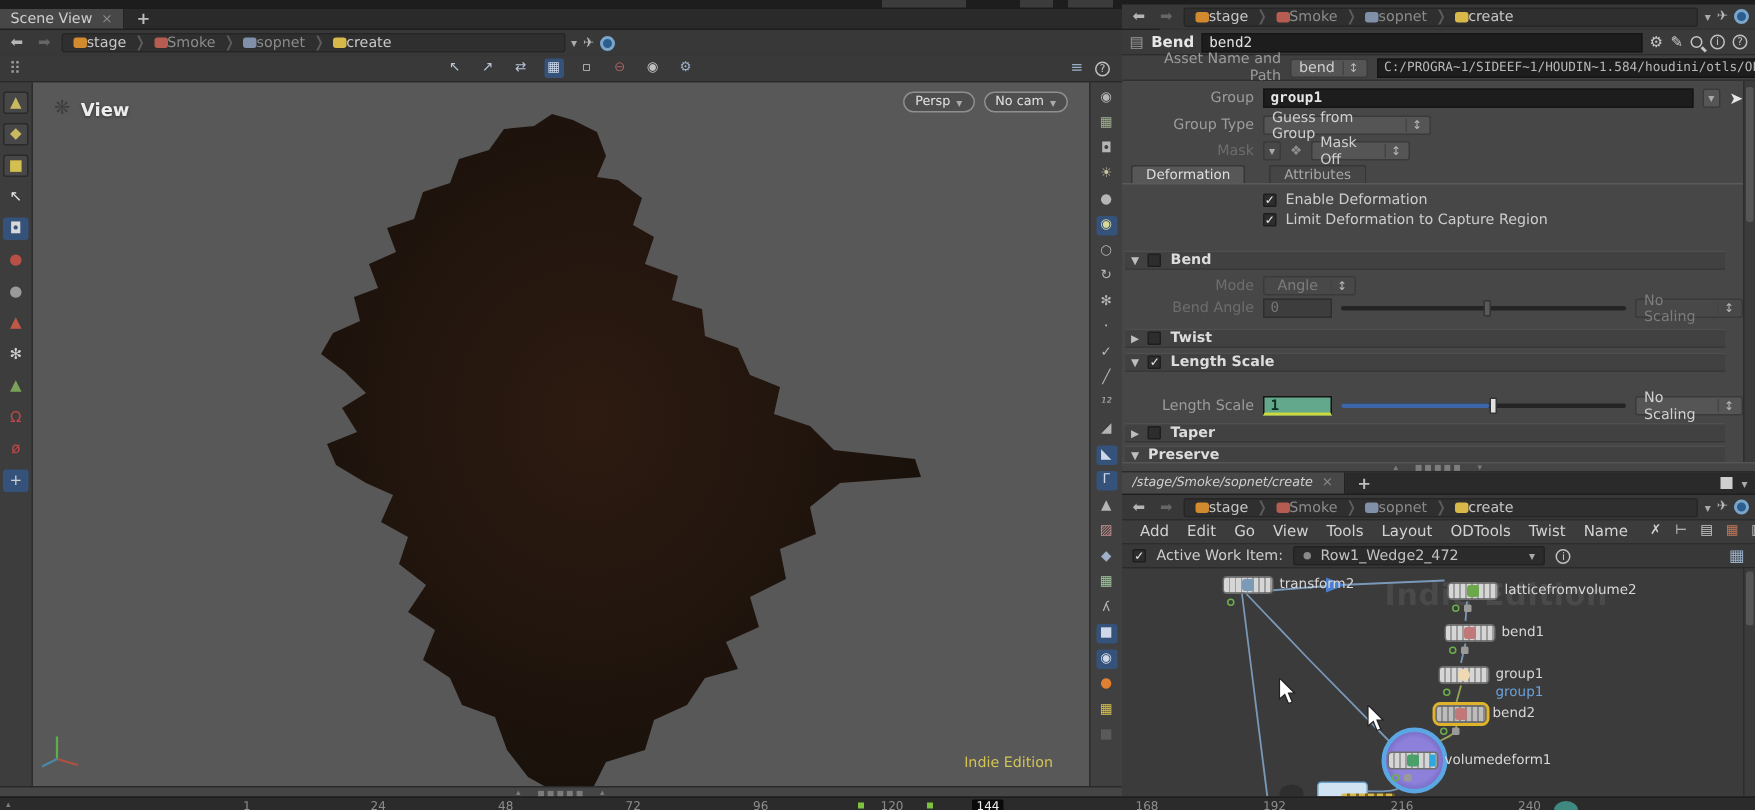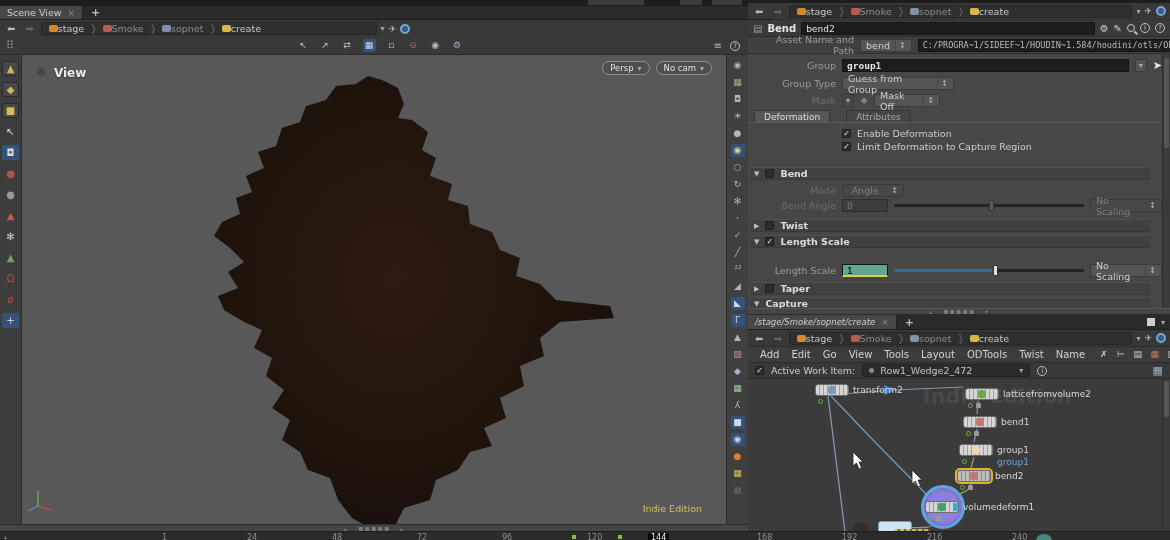--- a/index.html
+++ b/index.html
@@ -543,21 +543,21 @@
     </div>
 
     <div class="secbar" style="top:228px;">
       <span class="tri">▶</span>
       <span class="cb"></span>
       <span class="slab">Taper</span>
     </div>
 
     <div class="secbar" style="top:243px;">
       <span class="tri">▼</span>
-      <span class="slab">Capture</span>
+      <span class="slab">Preserve</span>
     </div>
   </div>
 
   <div class="abs vscroll" style="left:1162px;top:54px;width:8px;height:254px;">
     <span class="vthumb" style="top:4px;height:90px;"></span>
   </div>
 
   <div class="abs" style="left:748px;top:308px;width:422px;height:7px;background:#454545;border-top:1px solid #555;border-bottom:1px solid #2a2a2a;display:flex;align-items:center;justify-content:center;gap:10px;">
     <span class="grip" style="font-size:6px;">▴</span>
     <span class="grip">▪▪▪▪▪</span>

